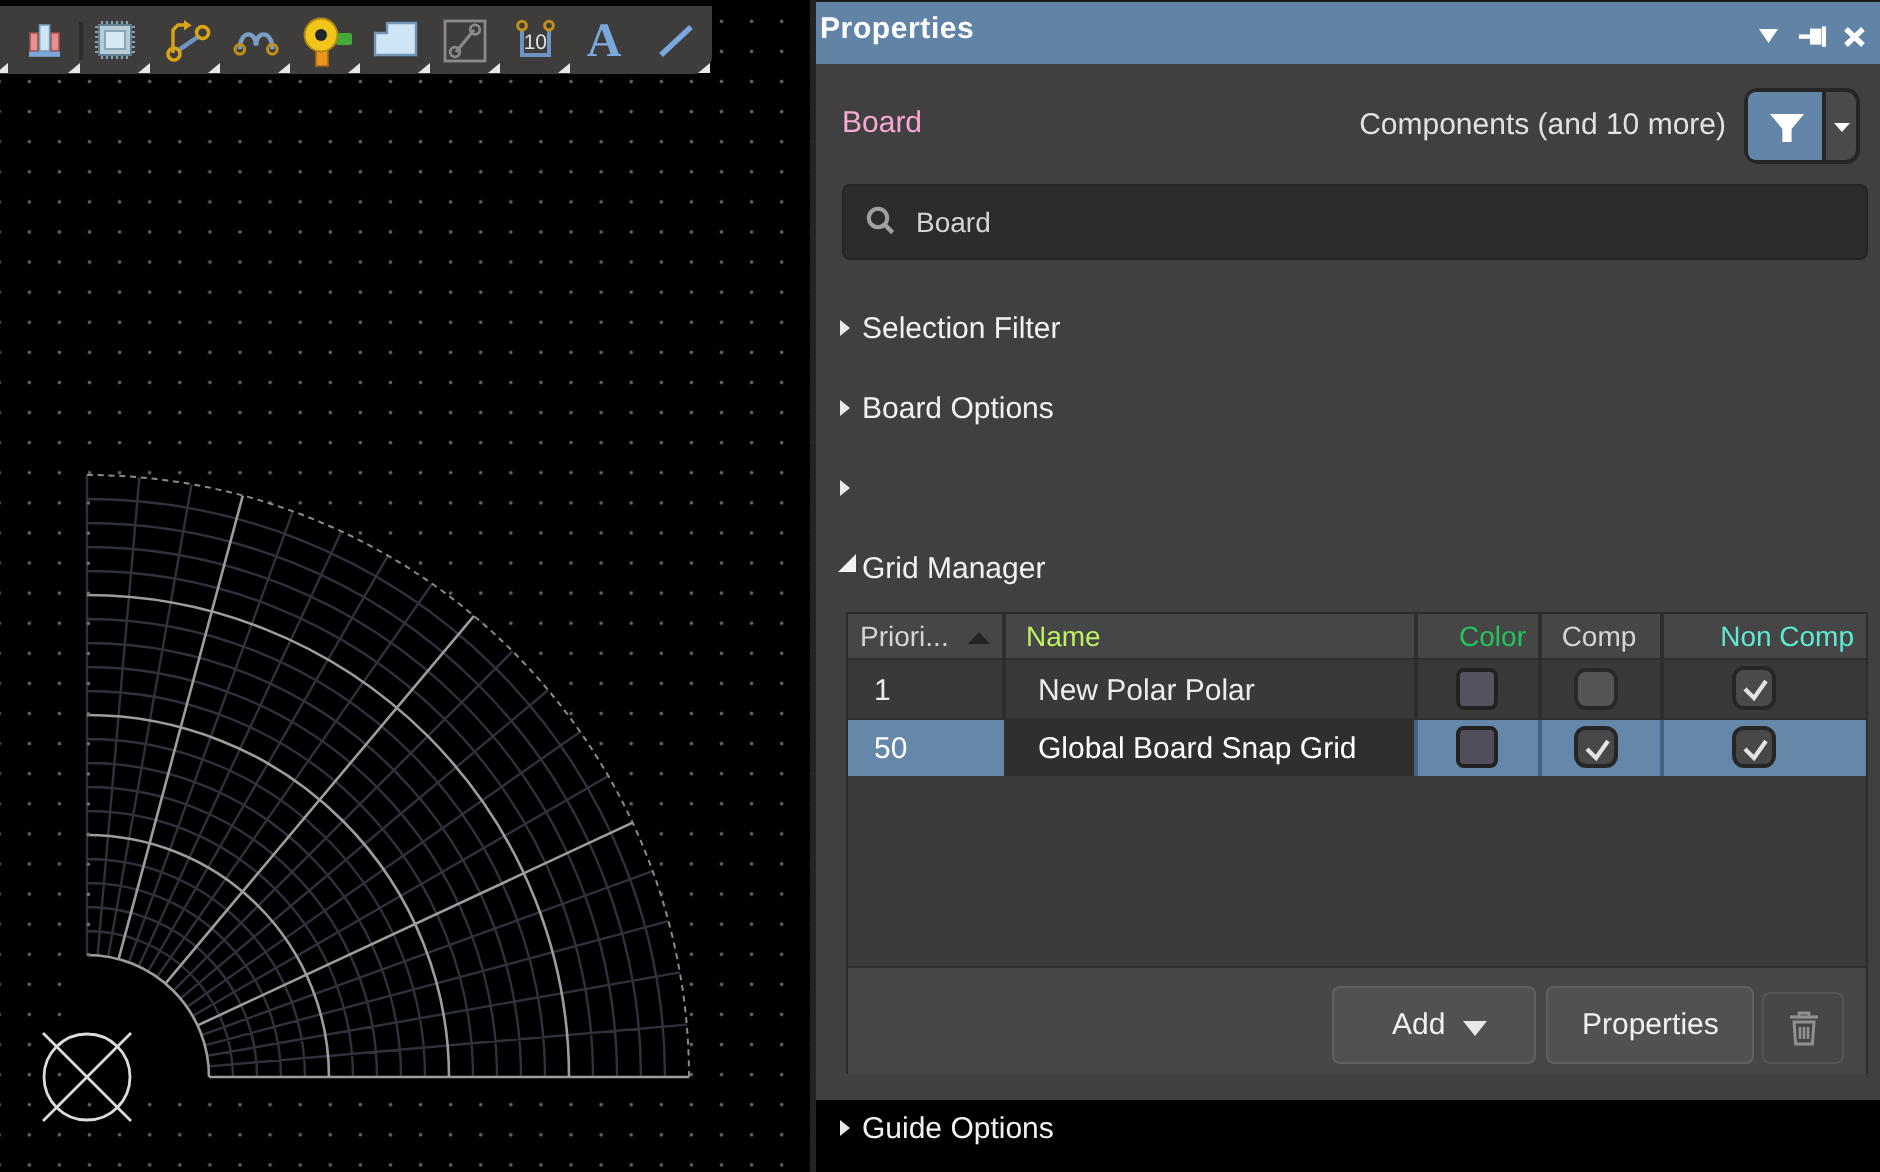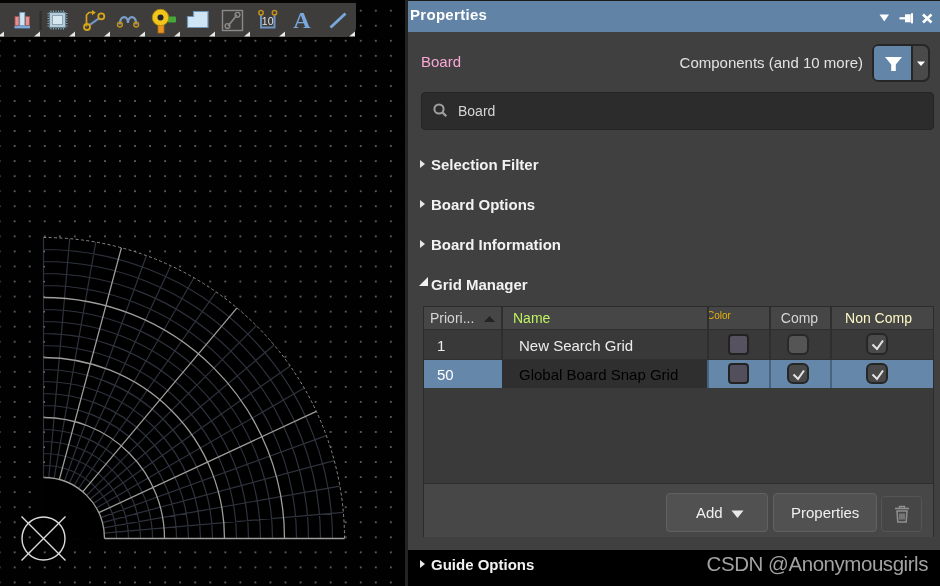--- a/index.html
+++ b/index.html
@@ -4,21 +4,21 @@
 *{margin:0;padding:0;box-sizing:border-box}
 body{width:940px;height:586px;overflow:hidden;font-family:"Liberation Sans",sans-serif;background:#000;position:relative}
 #canvas{position:absolute;left:0;top:0;width:405px;height:586px;background-color:#010101;
  background-image:radial-gradient(circle,#676767 0.6px,rgba(58,58,58,.32) 1px,transparent 1.35px);
  background-size:15.05px 15.05px;background-position:7.15px 3.15px}
 #toolbar{position:absolute;left:0;top:0;width:356px;height:37px;background:#3e3d3b;border-top:3px solid #050505;border-bottom-right-radius:9px}
 #splitter{position:absolute;left:405px;top:0;width:3px;height:586px;background:#232323}
 #panel{position:absolute;left:408px;top:0;width:532px;height:550px;background:#404040}
 #phead{position:absolute;left:0;top:0;width:532px;height:32px;background:#6183a6;border-top:1px solid #1a1a1a}
 #phead .t{position:absolute;left:2px;top:5px;font-size:15px;font-weight:bold;color:#fff;letter-spacing:0.3px}
-.sec{position:absolute;left:12px;font-size:15px;font-weight:bold;color:#f2f2f2}
+.sec{position:absolute;left:12px;font-size:15px;font-weight:normal;color:#f2f2f2}
 .arrow-r{position:absolute;width:0;height:0;border-left:5px solid #e8e8e8;border-top:4.5px solid transparent;border-bottom:4.5px solid transparent}
 .btn{position:absolute;background:#515151;border:1px solid #616161;border-radius:4px;color:#f0f0f0;font-size:15px;text-align:center}
 .cell-sep{position:absolute;top:0;width:1.5px;background:#2e2e2e;height:100%}
 </style></head>
 <body>
 <div id="canvas"></div>
 <svg width="405" height="586" viewBox="0 0 405 586" style="position:absolute;left:0;top:0">
 <path d="M43.5 538.5L344.5 538.5A301 301 0 0 0 43.5 237.5Z" fill="#000"></path>
 <path d="M116.5 538.5A73 73 0 0 0 43.5 465.5M128.5 538.5A85 85 0 0 0 43.5 453.5M140.5 538.5A97 97 0 0 0 43.5 441.5M152.5 538.5A109 109 0 0 0 43.5 429.5M176.5 538.5A133 133 0 0 0 43.5 405.5M188.5 538.5A145 145 0 0 0 43.5 393.5M200.5 538.5A157 157 0 0 0 43.5 381.5M212.5 538.5A169 169 0 0 0 43.5 369.5M236.5 538.5A193 193 0 0 0 43.5 345.5M248.5 538.5A205 205 0 0 0 43.5 333.5M260.5 538.5A217 217 0 0 0 43.5 321.5M272.5 538.5A229 229 0 0 0 43.5 309.5M296.5 538.5A253 253 0 0 0 43.5 285.5M308.5 538.5A265 265 0 0 0 43.5 273.5M320.5 538.5A277 277 0 0 0 43.5 261.5M332.5 538.5A289 289 0 0 0 43.5 249.5M104.3 533.2L343.4 512.3M103.6 527.9L339.9 486.2M102.4 522.7L334.2 460.6M100.8 517.6L326.3 435.6M96.3 508.0L304.2 388.0M93.5 503.5L290.1 365.9M90.2 499.3L274.1 345.0M86.6 495.4L256.3 325.7M78.5 488.5L216.1 291.9M74.0 485.7L194.0 277.8M69.3 483.2L170.7 265.7M64.4 481.2L146.4 255.7M54.1 478.4L95.8 242.1M48.8 477.7L69.7 238.6M43.5 477.5L43.5 237.5" fill="none" stroke="#2e323c" stroke-width="1.2"></path>
 <path d="M104.5 538.5A61 61 0 0 0 43.5 477.5M164.5 538.5A121 121 0 0 0 43.5 417.5M224.5 538.5A181 181 0 0 0 43.5 357.5M284.5 538.5A241 241 0 0 0 43.5 297.5M104.5 538.5L344.5 538.5M98.8 512.7L316.3 411.3M82.7 491.8L237.0 307.9M59.3 479.6L121.4 247.8" fill="none" stroke="#9d9d9b" stroke-width="1.3"></path>
@@ -131,63 +131,62 @@
    <circle cx="9" cy="16" r="4.6" fill="none" stroke="#a0a0a0" stroke-width="2"></circle>
    <path d="M12.4 19.4L16.3 23.3" stroke="#a0a0a0" stroke-width="2.2"></path>
   </svg>
   <span style="position:absolute;left:36px;top:10px;font-size:14px;color:#d5d5d5">Board</span>
  </div>
  <div class="arrow-r" style="left:12px;top:160px"></div>
     <div class="sec" style="left:23px;top:156px">Selection Filter</div>
  <div class="arrow-r" style="left:12px;top:200px"></div>
     <div class="sec" style="left:23px;top:196px">Board Options</div>
  <div class="arrow-r" style="left:12px;top:240px"></div>
-    <div class="sec" style="left:23px;top:236px">Board Information</div>
  <svg width="10" height="10" viewBox="0 0 10 10" style="position:absolute;left:11px;top:277px">
       <path d="M9 0V9H0Z" fill="#f2f2f2"></path>
     </svg>
  <div class="sec" style="left:23px;top:276px">Grid Manager</div>
 
  <div style="position:absolute;left:15px;top:306px;width:511px;height:231px;border:1.5px solid #2c2c2c;background:#3a3a3a">
 
   <div style="position:absolute;left:0;top:0;width:100%;height:23px;background:#464646;border-bottom:1px solid #2e2e2e">
    <span style="position:absolute;left:6px;top:3px;font-size:14px;color:#d5d5d5">Priori...</span>
    <svg width="11" height="6" viewBox="0 0 11 6" style="position:absolute;left:60px;top:9px">
           <path d="M5.5 0L11 6H0Z" fill="#232323"></path>
         </svg>
    <span style="position:absolute;left:89px;top:3px;font-size:14px;color:#bef264">Name</span>
-   <span style="position:absolute;left:283px;width:56px;text-align:left;top:3px;font-size:10px;color:#eab308">Color</span>
+   <span style="position:absolute;left:283px;width:56px;text-align:right;top:3px;font-size:14px;color:#22c55e">Color</span>
    <span style="position:absolute;left:345px;width:61px;text-align:center;top:3px;font-size:14px;color:#d5d5d5">Comp</span>
-   <span style="position:absolute;left:406px;width:97px;text-align:center;top:3px;font-size:14px;color:#fef9c3">Non Comp</span>
+   <span style="position:absolute;left:406px;width:97px;text-align:right;top:3px;font-size:14px;color:#5eead4">Non Comp</span>
    <div class="cell-sep" style="left:77px"></div>
         <div class="cell-sep" style="left:283px"></div>
    <div class="cell-sep" style="left:345px"></div>
         <div class="cell-sep" style="left:406px"></div>
   </div>
 
   <div style="position:absolute;left:0;top:23px;width:100%;height:29px;background:#393939">
    <span style="position:absolute;left:13px;top:7px;font-size:15px;color:#ececec">1</span>
-   <span style="position:absolute;left:95px;top:7px;font-size:15px;color:#ececec">New Search Grid</span>
+   <span style="position:absolute;left:95px;top:7px;font-size:15px;color:#ececec">New Polar Polar</span>
    <div style="position:absolute;left:304px;top:4px;width:21px;height:21px;background:#56525f;border:2px solid #222;border-radius:4px"></div>
    <div style="position:absolute;left:363px;top:4px;width:22px;height:21px;background:#555;border:2px solid #282828;border-radius:6px"></div>
    <div style="position:absolute;left:442px;top:3px;width:22px;height:22px;background:#4a4a4a;border:2px solid #262626;border-radius:6px">
     <svg width="16" height="14" viewBox="0 0 16 14" style="position:absolute;left:1px;top:2px">
             <path d="M3.5 7.5L8 12L14 3.5" stroke="#e4e4e4" stroke-width="2.1" fill="none"></path>
           </svg>
    </div>
    <div class="cell-sep" style="left:77px"></div>
         <div class="cell-sep" style="left:283px"></div>
    <div class="cell-sep" style="left:345px"></div>
         <div class="cell-sep" style="left:406px"></div>
   </div>
 
   <div style="position:absolute;left:0;top:52px;width:100%;height:29px;background:#6487aa;border-top:1.5px solid #303030">
    <span style="position:absolute;left:13px;top:6px;font-size:15px;color:#ffffff">50</span>
    <div style="position:absolute;left:78px;top:0;width:207px;height:27.5px;background:#2f2f2f"></div>
-   <span style="position:absolute;left:95px;top:6px;font-size:15px;color:#000000">Global Board Snap Grid</span>
+   <span style="position:absolute;left:95px;top:6px;font-size:15px;color:#ffffff">Global Board Snap Grid</span>
    <div style="position:absolute;left:304px;top:3px;width:21px;height:21px;background:#524e5c;border:2px solid #222;border-radius:4px"></div>
    <div style="position:absolute;left:363px;top:3px;width:22px;height:21px;background:#484848;border:2px solid #262626;border-radius:6px">
     <svg width="16" height="14" viewBox="0 0 16 14" style="position:absolute;left:1px;top:1.5px">
             <path d="M3.5 7.5L8 12L14 3.5" stroke="#e4e4e4" stroke-width="2.1" fill="none"></path>
           </svg>
    </div>
    <div style="position:absolute;left:442px;top:3px;width:22px;height:21px;background:#484848;border:2px solid #262626;border-radius:6px">
     <svg width="16" height="14" viewBox="0 0 16 14" style="position:absolute;left:1px;top:1.5px">
             <path d="M3.5 7.5L8 12L14 3.5" stroke="#e4e4e4" stroke-width="2.1" fill="none"></path>
           </svg>
@@ -214,13 +213,12 @@
      <path d="M2 4.5h14" stroke="#909090" stroke-width="1.6" fill="none"></path>
      <path d="M6.5 4V2.5h5V4" stroke="#909090" stroke-width="1.4" fill="none"></path>
      <path d="M4 7h10l-0.8 11H4.8z" fill="none" stroke="#909090" stroke-width="1.5"></path>
      <path d="M7 9.5v6M9 9.5v6M11 9.5v6" stroke="#909090" stroke-width="1.3"></path>
     </svg>
    </div>
   </div>
  </div>
  <div class="arrow-r" style="left:12px;top:560px"></div>
     <div class="sec" style="left:23px;top:556px">Guide Options</div>
- <div style="position:absolute;right:12px;top:552px;font-size:20.5px;color:#a2a2a2;letter-spacing:-0.45px">CSDN @Anonymousgirls</div>
 </div>
 </body></html>

